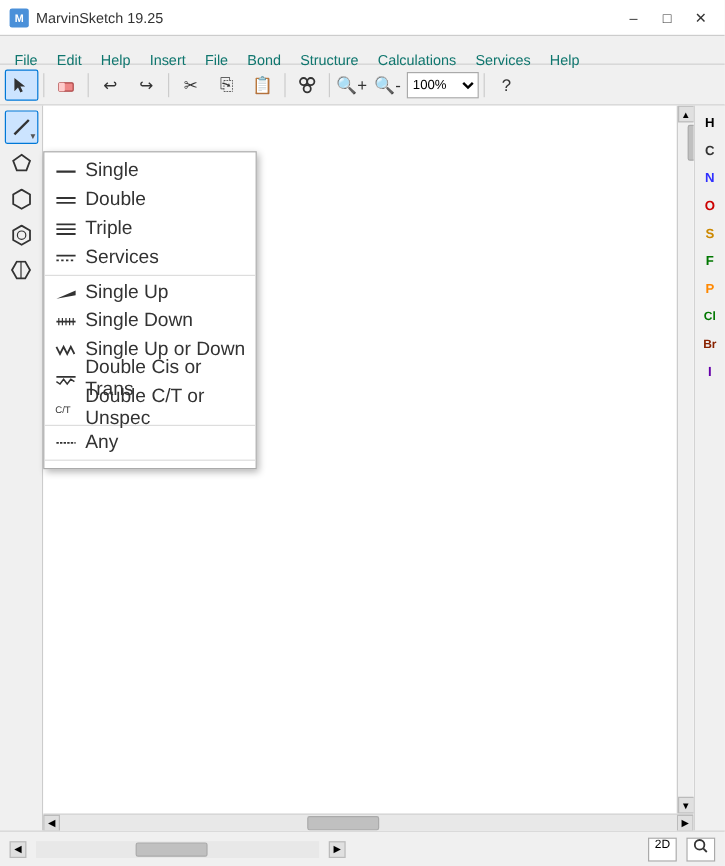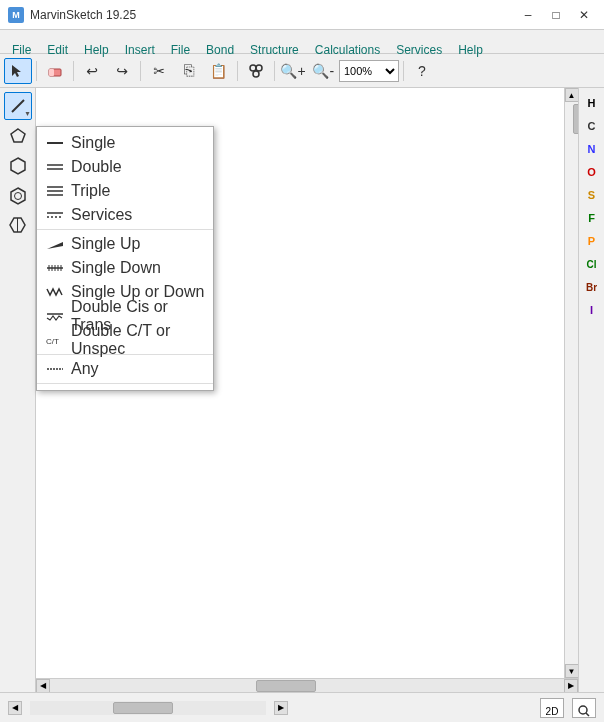--- a/index.html
+++ b/index.html
@@ -238,21 +238,21 @@
       padding: 0 8px;
       gap: 8px;
     }
     .status-btn {
       width: 24px;
       height: 20px;
       border: 1px solid #aaa;
       background: white;
       cursor: pointer;
       display: flex;
-      align-items: flex-end;
+      align-items: flex-start;
       justify-content: center;
       font-size: 10px;
     }
 
     
     .h-scroll-area {
       position: absolute;
       bottom: 0;
       left: 0;
       right: 0;

